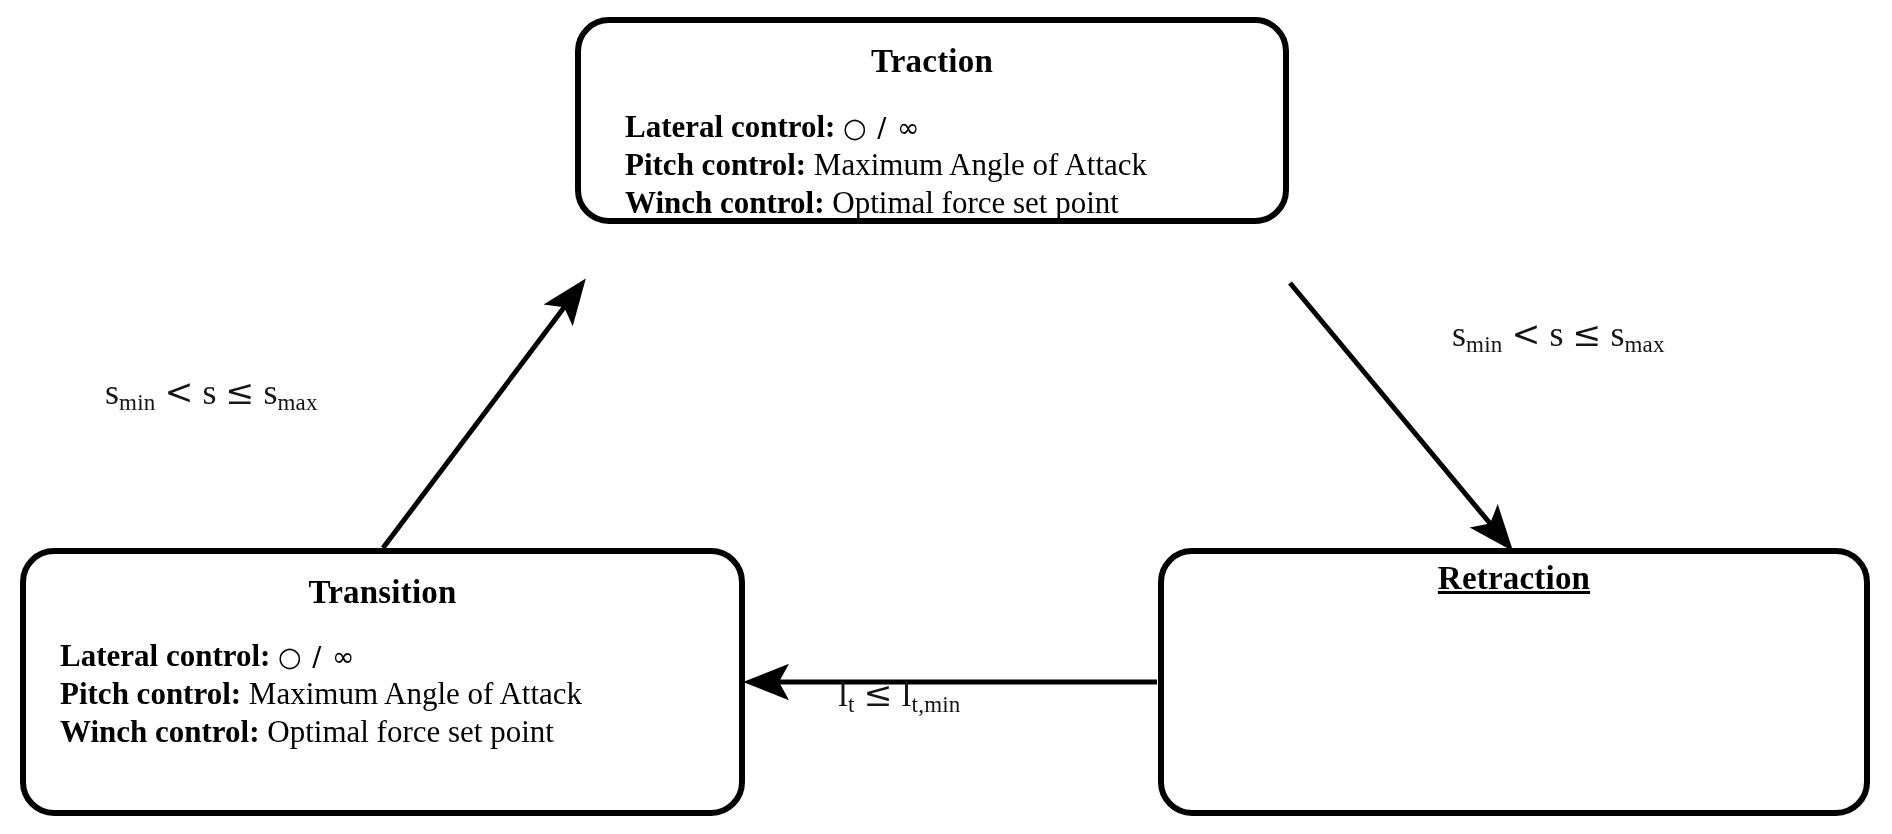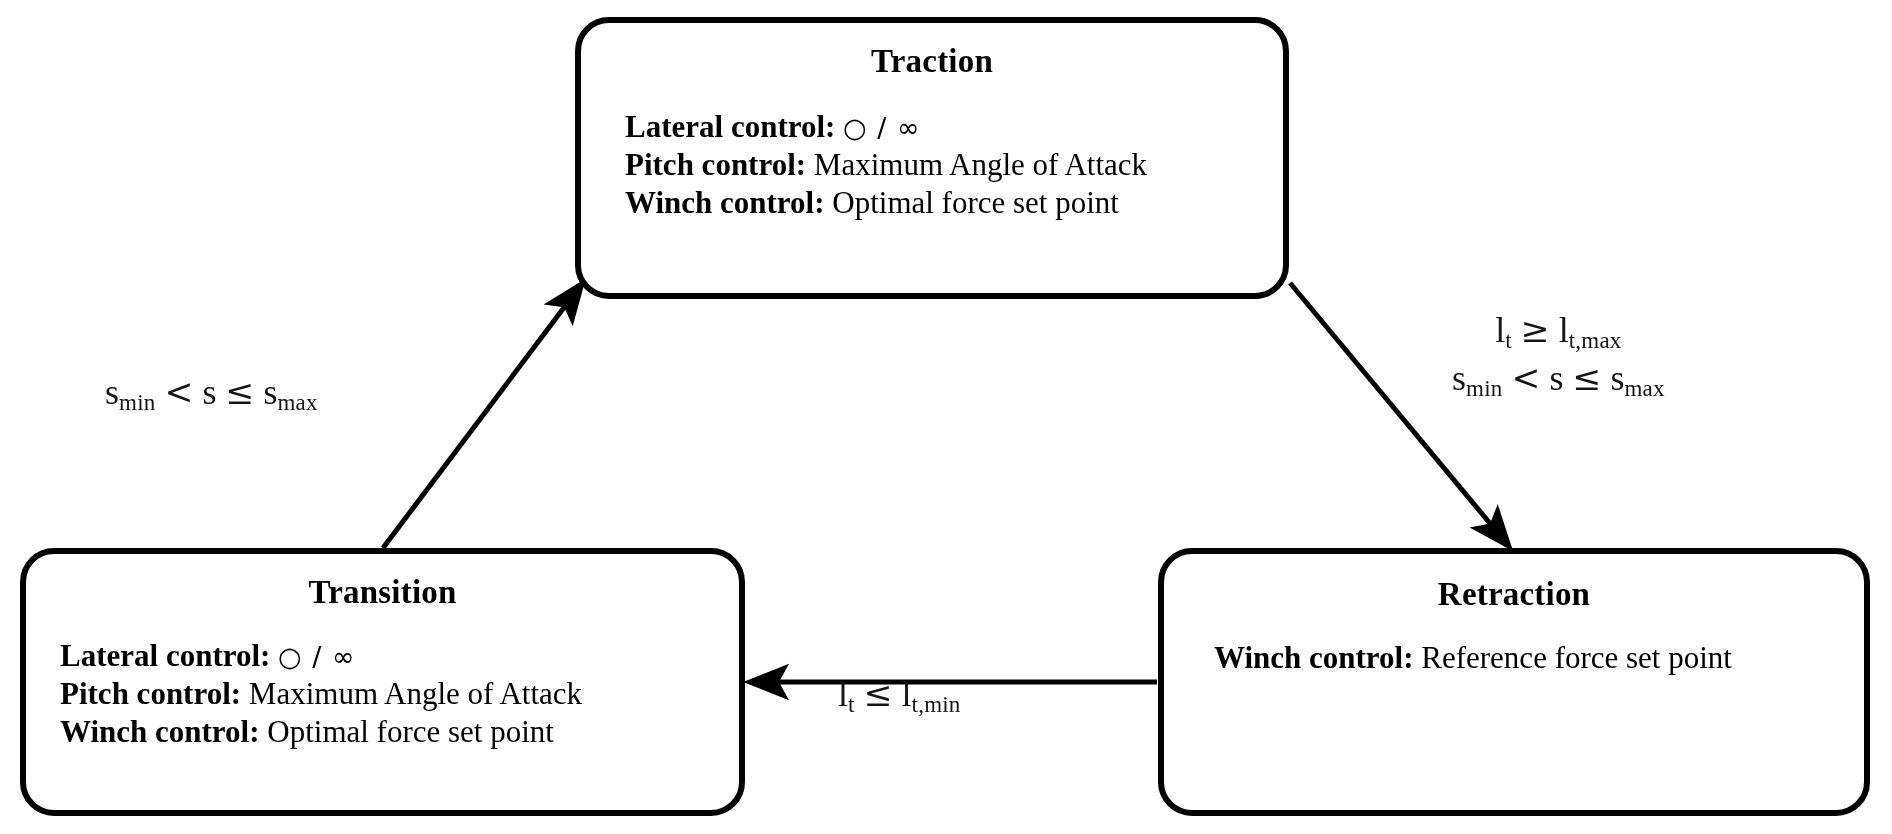--- a/index.html
+++ b/index.html
@@ -50,37 +50,37 @@
   }
   .glyphs {
     font-family: "DejaVu Sans", sans-serif;
     font-size: 27px;
     letter-spacing: 1px;
   }
 
   
   #box-traction {
     left: 575px;  top: 17px;
-    width: 714px; height: 282px;
+    width: 714px; height: 207px;
   }
   #box-traction .state-title { margin-top: 22px; }
   #box-traction .state-lines { margin-top: 30px; padding-left: 44px; }
 
   #box-transition {
     left: 20px;   top: 548px;
     width: 725px; height: 268px;
   }
   #box-transition .state-title { margin-top: 22px; }
   #box-transition .state-lines { margin-top: 28px; padding-left: 34px; }
 
   #box-retraction {
     left: 1158px; top: 548px;
     width: 712px; height: 268px;
   }
-  #box-retraction .state-title { margin-top: 24px; }
+  #box-retraction .state-title { margin-top: 8px; text-decoration: underline; }
   #box-retraction .state-lines { margin-top: 28px; padding-left: 50px; }
 
   
   #arrow-layer {
     position: absolute;
     left: 0; top: 0;
     width: 1892px; height: 834px;
     z-index: 1;
     pointer-events: none;
   }
@@ -167,33 +167,28 @@
       <div class="state-line">
         <span class="lbl">Winch control:</span>
         <span class="val">Optimal force set point</span>
       </div>
     </div>
   </div>
 
   <div class="state-box" id="box-retraction">
     <div class="state-title">Retraction</div>
     <div class="state-lines">
-      <div class="state-line">
-        <span class="lbl">Winch control:</span>
-        <span class="val">Reference force set point</span>
-      </div>
     </div>
   </div>
 
   <div class="edge-label" id="label-transition-to-traction">
     <span class="lab-row math"><span class="var">s</span><sub>min</sub><span class="op">&lt;</span><span class="var">s</span><span class="op">≤</span><span class="var">s</span><sub>max</sub></span>
   </div>
 
   <div class="edge-label" id="label-traction-to-retraction">
-    <span class="lab-row math"><span class="var">l</span><sub>t</sub><span class="op">≥</span><span class="var">l</span><sub>t,max</sub></span>
     <span class="lab-row r2 math"><span class="var">s</span><sub>min</sub><span class="op">&lt;</span><span class="var">s</span><span class="op">≤</span><span class="var">s</span><sub>max</sub></span>
   </div>
 
   <div class="edge-label" id="label-retraction-to-transition">
     <span class="lab-row math"><span class="var">l</span><sub>t</sub><span class="op">≤</span><span class="var">l</span><sub>t,min</sub></span>
   </div>
 
 </div>
 
 </body></html>

